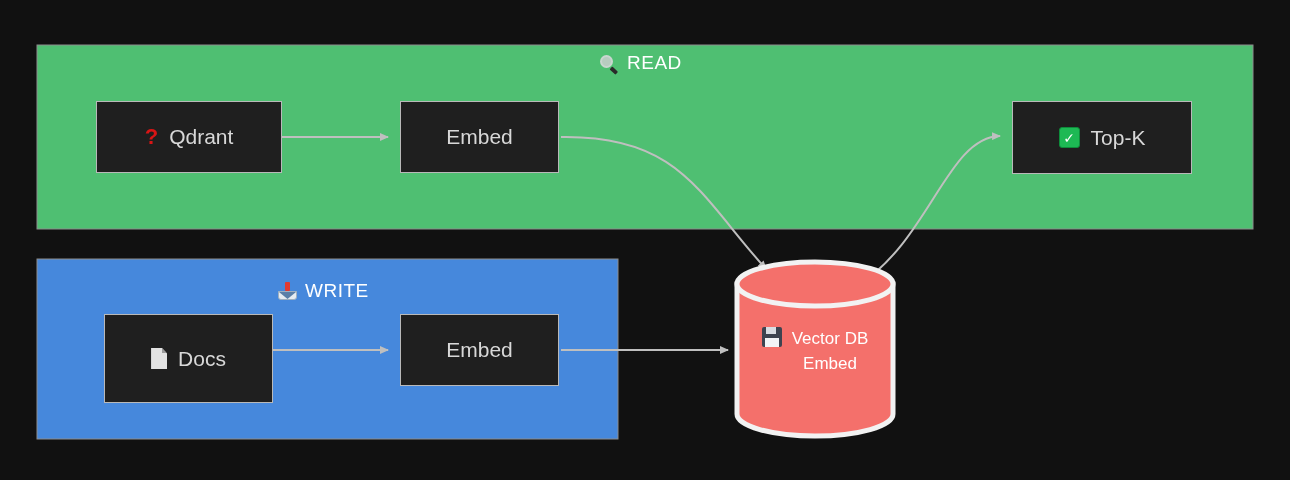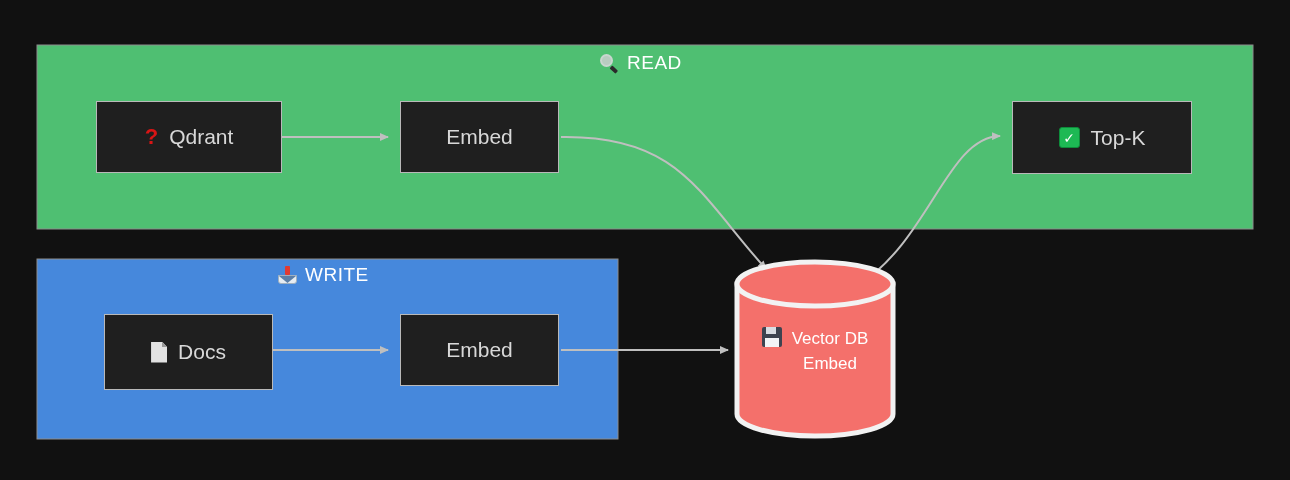--- a/index.html
+++ b/index.html
@@ -217,29 +217,29 @@
     <path d="M 561 350 L 728 350" fill="none" stroke="#BFBFBF" stroke-width="2" marker-end="url(#arrowhead)"></path>
   </svg>
 
   <svg class="layer" viewBox="0 0 1290 480">
     <g>
       <path d="M 737 284 L 737 414 A 78 22 0 0 0 893 414 L 893 284 Z" fill="#F4706B" stroke="#F2F2F2" stroke-width="5"></path>
       <ellipse cx="815" cy="284" rx="78" ry="22" fill="#F4706B" stroke="#F2F2F2" stroke-width="5"></ellipse>
     </g>
   </svg>
 
-  <div class="panel-label" style="left:600px; top:52px;">
+  <div class="panel-label" style="left:600px; top:52px;align-items:flex-end;">
     <span class="magnifier-icon">
       <span class="lens"></span>
         <span class="handle"></span>
     </span>
     <span>READ</span>
   </div>
 
-  <div class="panel-label" style="left:278px; top:264px;">
+  <div class="panel-label" style="left:278px; top:280px;">
     <span class="tray-icon">
       <span class="tray-arrow"></span>
       <span class="tray-body"></span>
       <span class="tray-flap"></span>
     </span>
     <span>WRITE</span>
   </div>
 
   <div class="node" style="left:96px; top:101px; width:186px; height:72px;">
     <span class="qmark">?</span>
@@ -248,21 +248,21 @@
 
   <div class="node" style="left:400px; top:101px; width:159px; height:72px;">
     <span>Embed</span>
   </div>
 
   <div class="node" style="left:1012px; top:101px; width:180px; height:73px;">
     <span class="checkbox-icon">✓</span>
     <span>Top-K</span>
   </div>
 
-  <div class="node" style="left:104px; top:314px; width:169px; height:76px;">
+  <div class="node" style="left:104px; top:314px; width:169px; height:89px;">
     <span class="doc-icon"></span>
     <span>Docs</span>
   </div>
 
   <div class="node" style="left:400px; top:314px; width:159px; height:72px;">
     <span>Embed</span>
   </div>
 
   <div class="db-label" style="left:737px; top:327px; width:156px;">
     <span class="floppy-icon"></span>

